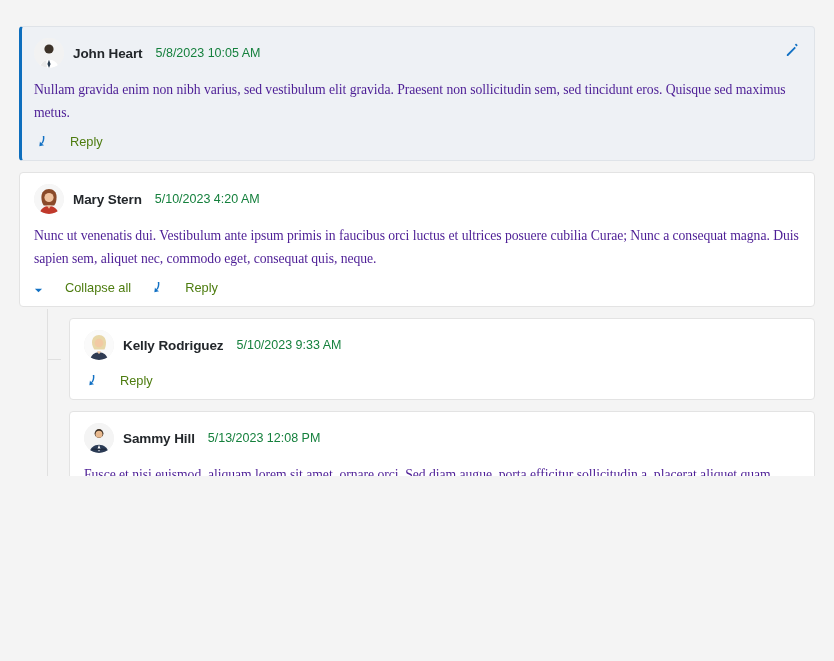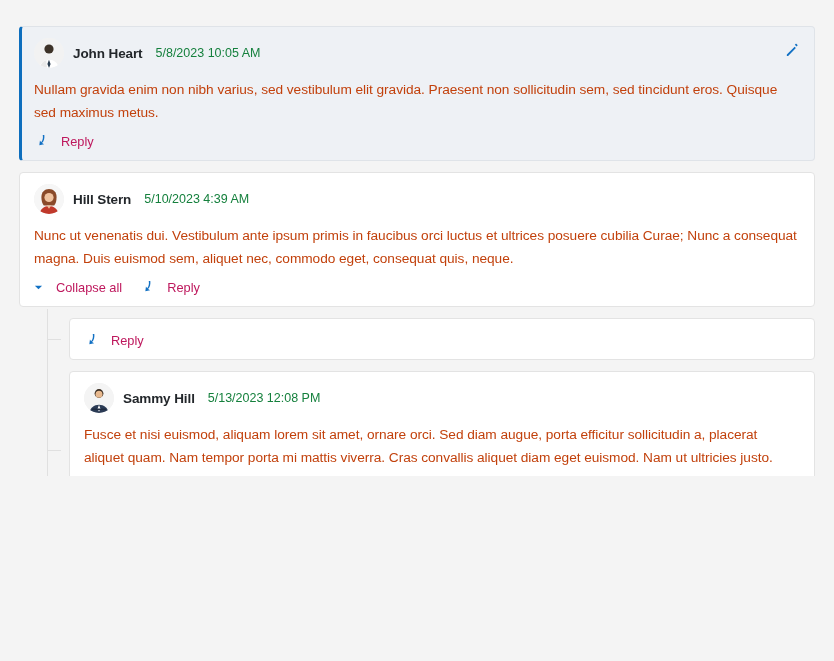--- a/index.html
+++ b/index.html
@@ -58,37 +58,38 @@
   .stamp {
     font-size: 12.5px;
     color: #15803d;
     margin-left: 4px;
   }
 
   
   .cbody {
     font-size: 13.7px;
     line-height: 23px;
-    color: #c2410c;
+    color: #4c1d95;
     margin: 0 0 7px 0;
     letter-spacing: -0.05px;
+    font-family: Liberation Serif, serif;
   }
 
   
   .cfoot {
     display: flex;
     align-items: center;
     gap: 18px;
     min-height: 20px;
   }
   .act {
     display: inline-flex;
-    align-items: center;
-    gap: 13px;
-    color: #be185d;
+    align-items: flex-end;
+    gap: 22px;
+    color: #4d7c0f;
     font-size: 12.8px;
     cursor: pointer;
     user-select: none;
     white-space: nowrap;
   }
   .act svg { display: block; }
 
   .likes {
     display: inline-flex;
     align-items: center;
@@ -177,25 +178,25 @@
     <div class="chead">
       <span class="avatar">
         <svg viewBox="0 0 30 30">
           <circle cx="15" cy="15" r="15" fill="#f6f6f6"></circle>
           <path d="M7.4 13c0-5 3.2-8 7.6-8s7.6 3 7.6 8c0 4-1 7-2.4 8.4H9.8C8.4 20 7.4 17 7.4 13z" fill="#8a4a2a"></path>
           <circle cx="15" cy="13.5" r="4.6" fill="#f0c3a0"></circle>
           <path d="M5.6 30c.6-5 4.5-8 9.4-8s8.8 3 9.4 8z" fill="#c0392b"></path>
           <path d="M12.8 21.6h4.4l-2.2 3.2z" fill="#f0c3a0"></path>
         </svg>
       </span>
-      <span class="author">Hill Stern</span>
-      <span class="stamp">5/10/2023 4:39 AM</span>
-    </div>
-
-    <p class="cbody">Nunc ut venenatis dui. Vestibulum ante ipsum primis in faucibus orci luctus et ultrices posuere cubilia Curae; Nunc a consequat magna. Duis euismod sem, aliquet nec, commodo eget, consequat quis, neque.</p>
+      <span class="author">Mary Stern</span>
+      <span class="stamp">5/10/2023 4:20 AM</span>
+    </div>
+
+    <p class="cbody">Nunc ut venenatis dui. Vestibulum ante ipsum primis in faucibus orci luctus et ultrices posuere cubilia Curae; Nunc a consequat magna. Duis sapien sem, aliquet nec, commodo eget, consequat quis, neque.</p>
 
     <div class="cfoot">
       <span class="act">
         <svg width="9" height="9" viewBox="0 0 10 10">
           <path d="M1 3l4 4 4-4z" fill="#1271c4"></path>
         </svg>
         <span>Collapse all</span>
       </span>
       <span class="act">
         <svg width="14" height="14" viewBox="0 0 16 16">
@@ -203,20 +204,33 @@
         </svg>
         <span>Reply</span>
       </span>
     </div>
   </div>
 
   <div class="children">
 
     <div class="thread-node">
       <div class="card">
+        <div class="chead">
+          <span class="avatar">
+            <svg viewBox="0 0 30 30">
+              <circle cx="15" cy="15" r="15" fill="#fafafa"></circle>
+              <path d="M8 12.5c0-4.6 3-7.5 7-7.5s7 2.9 7 7.5c0 3-.6 5.5-1.6 7h-10c-1-1.5-2.4-4-2.4-7z" fill="#e8d7a8"></path>
+              <circle cx="15" cy="13" r="4.3" fill="#f2c9a4"></circle>
+              <path d="M6.2 30c.5-4.8 4.3-7.8 8.8-7.8s8.3 3 8.8 7.8z" fill="#2f3b52"></path>
+              <path d="M12.9 21.2h4.2l-2.1 3z" fill="#f2c9a4"></path>
+            </svg>
+          </span>
+          <span class="author">Kelly Rodriguez</span>
+          <span class="stamp">5/10/2023 9:33 AM</span>
+        </div>
         <div class="cfoot">
           <span class="act">
             <svg width="14" height="14" viewBox="0 0 16 16">
               <path d="M2.2 3.2c3.6-.4 7 .3 9.2 2.6l1.2-2.3 1.2 5.4-5.4-.7 2-1.4C8.6 5 5.4 4.4 2.2 5z" fill="#1271c4" transform="rotate(90 8 7)"></path>
             </svg>
             <span>Reply</span>
           </span>
         </div>
       </div>
     </div>

